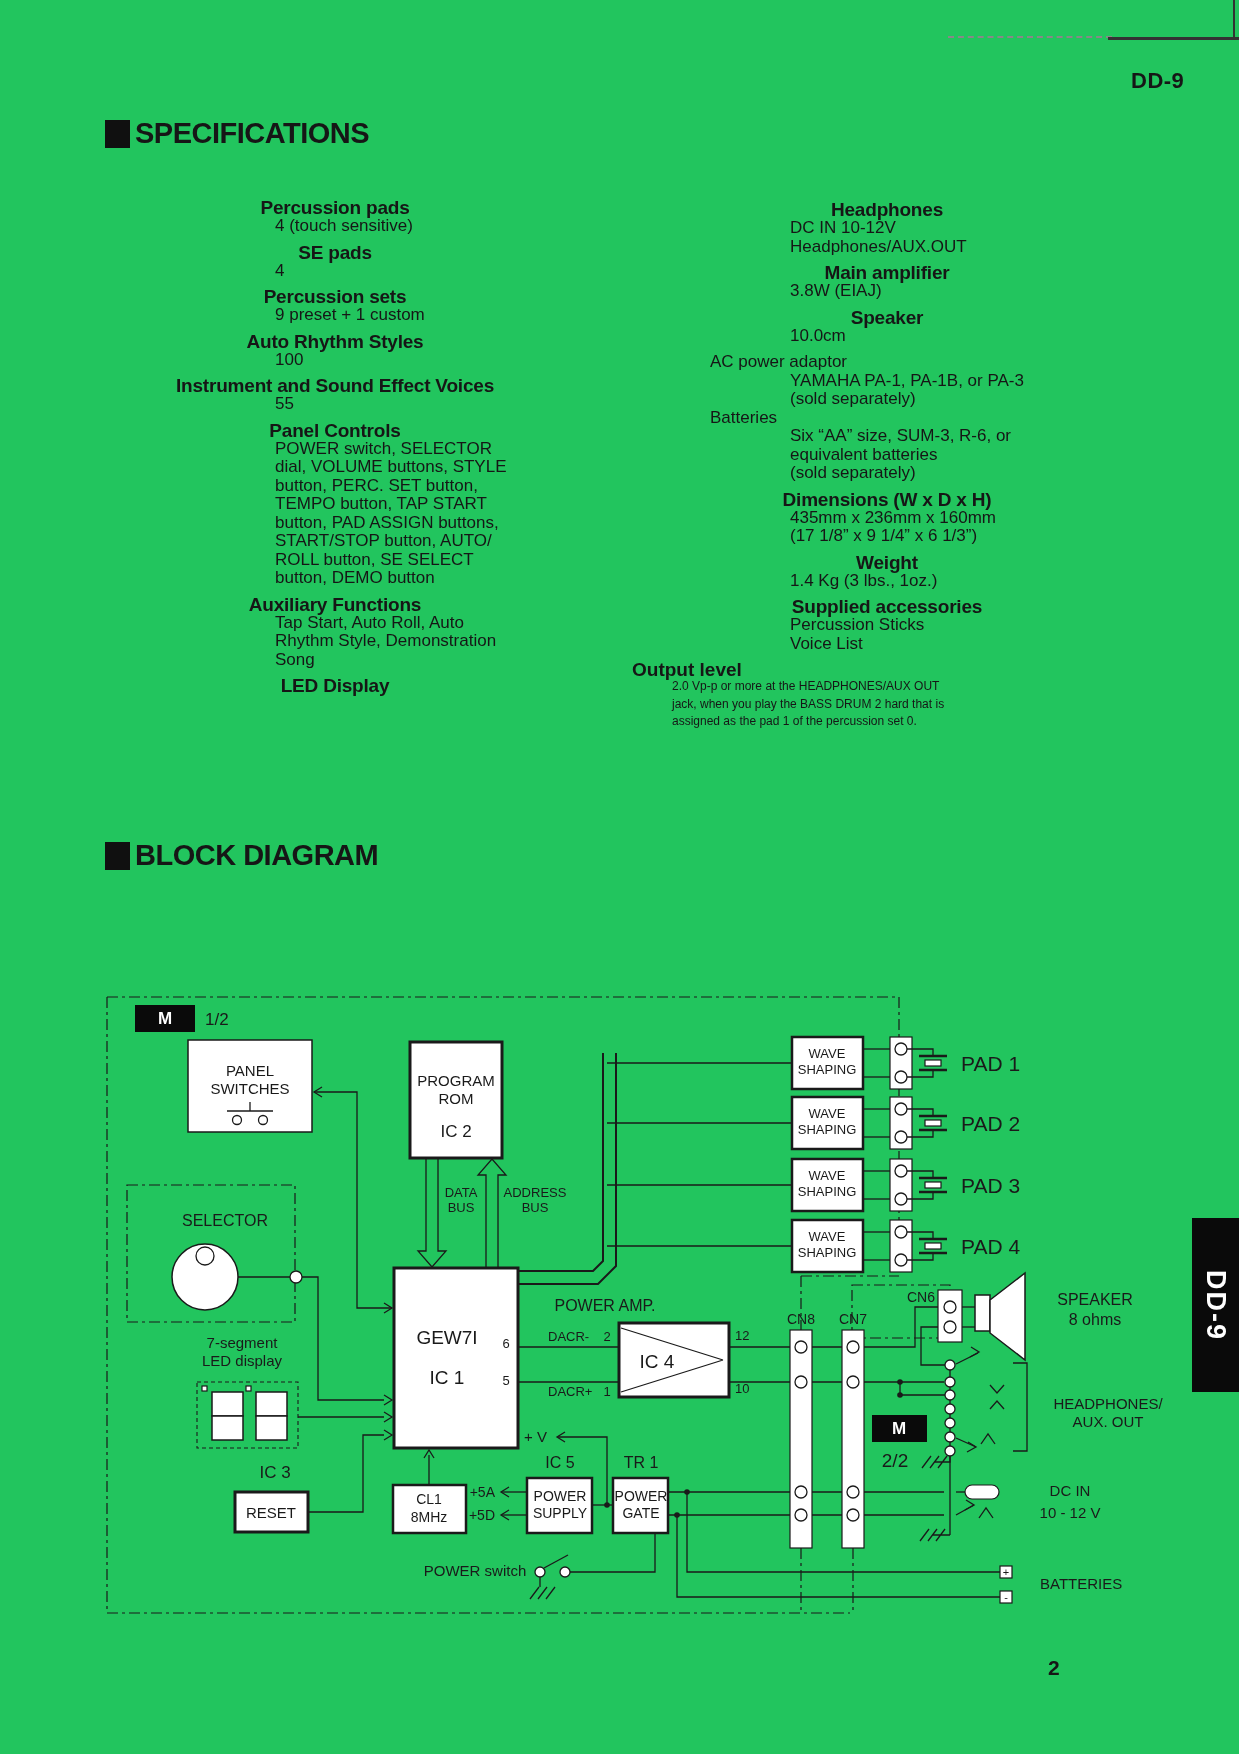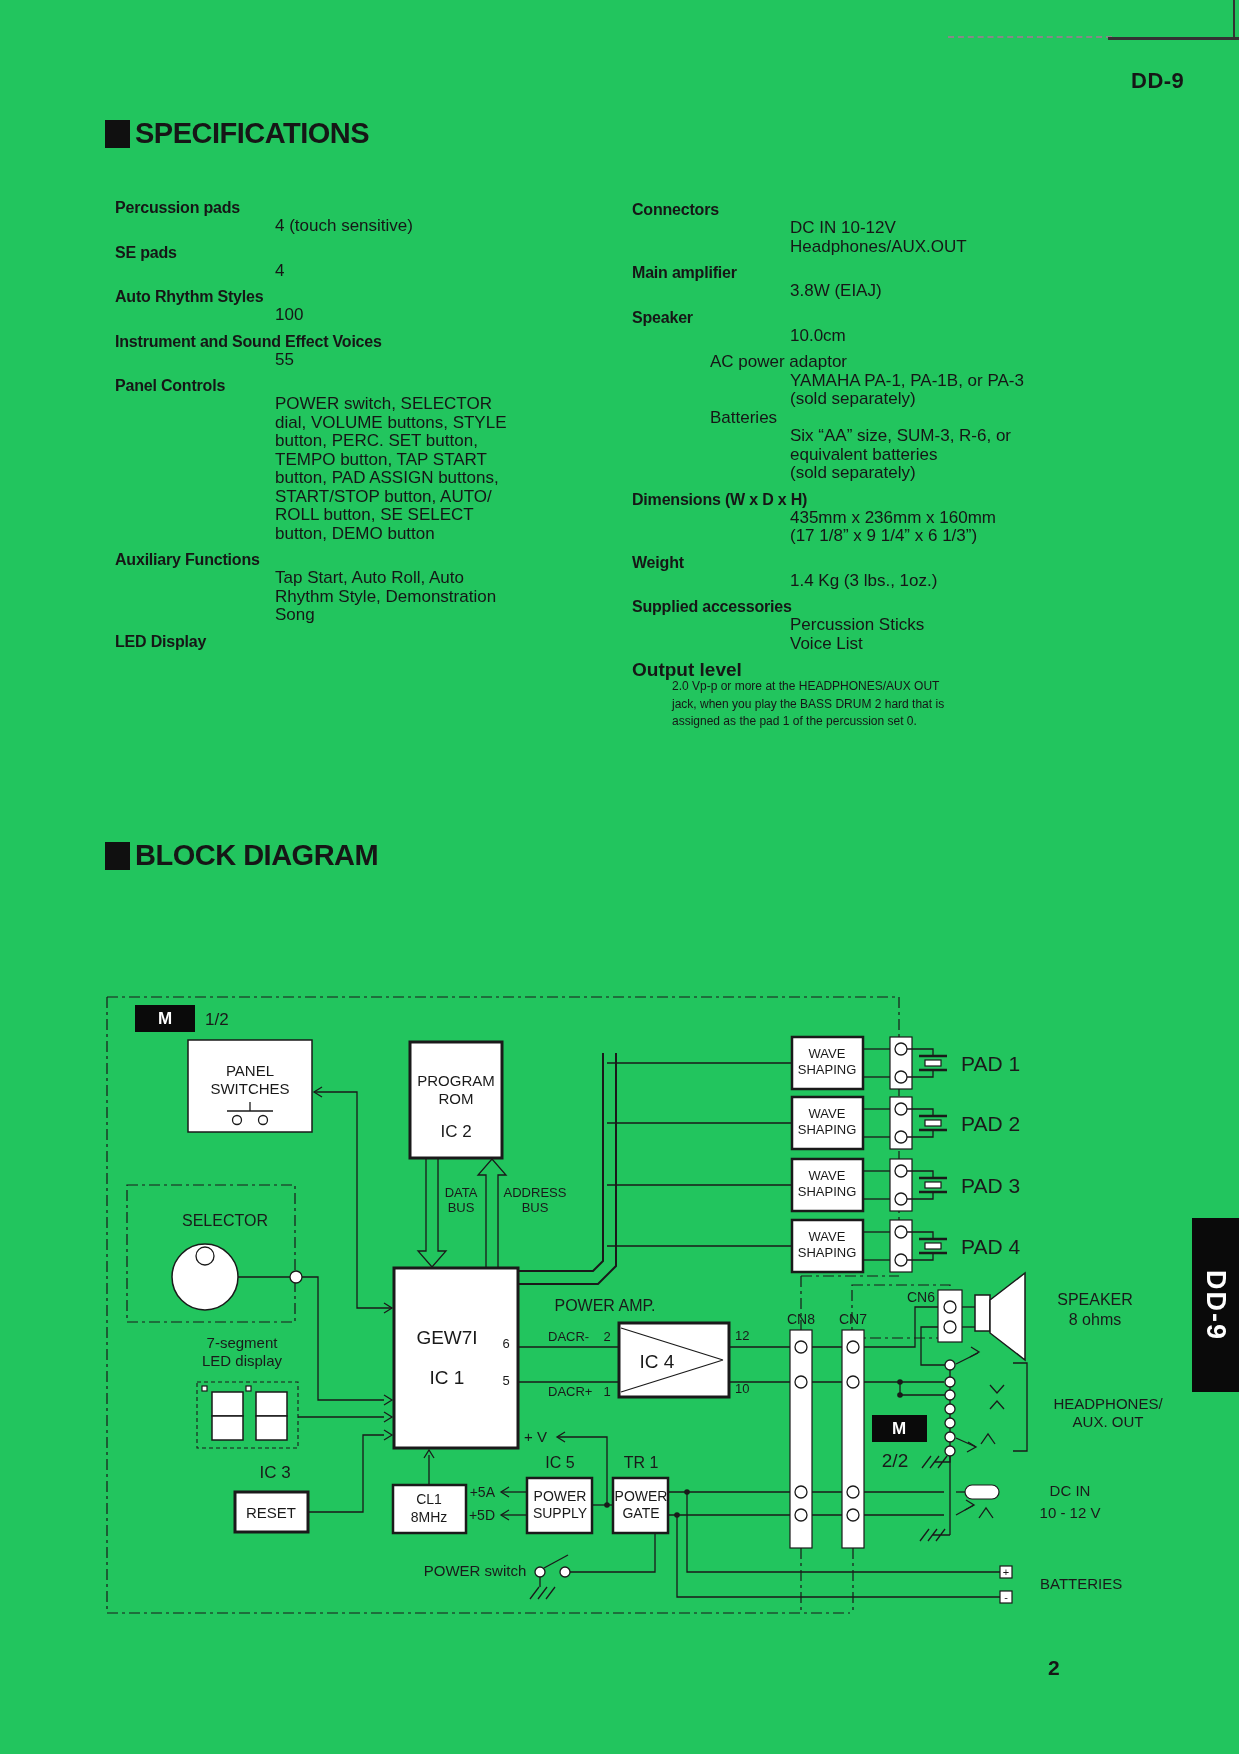--- a/index.html
+++ b/index.html
@@ -13,21 +13,21 @@
   
   .section-heading{position:absolute;left:105px;display:flex;align-items:center;gap:5px;}
   #spec-heading{top:117px}
   #diagram-heading{top:839px}
   .heading-square{width:25px;height:28px;background:#101010;flex:0 0 auto;}
   .section-heading h1{margin:0;font-size:29px;letter-spacing:-.5px;font-weight:bold;}
   
   .col-left{position:absolute;left:115px;top:199px;width:440px;}
   .col-right{position:absolute;left:632px;top:201px;width:510px;}
   .spec-row{margin-bottom:8px;}
-  .spec-label{font-size:16px;font-weight:bold;line-height:18px;letter-spacing:-.2px;}
+  .spec-label{font-size:19px;font-weight:bold;line-height:18px;letter-spacing:-.2px;text-align:center;}
   .spec-value{margin-left:160px;font-size:17px;line-height:18.5px;white-space:pre-line;}
   .col-right .spec-value{margin-left:158px;}
   .spec-sub{margin-left:78px;font-size:17px;line-height:18.5px;}
   .output-level .ol-label{font-size:19px;font-weight:bold;line-height:17px;}
   .ol-text{margin-left:40px;font-size:12px;line-height:17.5px;white-space:pre-line;}
   
   .diagram{position:absolute;left:95px;top:895px;}
   svg text{font-family:"Liberation Sans",sans-serif;fill:#1a1a1a;}
   .t13{font-size:13px}.t14{font-size:14px}.t15{font-size:15px}.t16{font-size:16px}
   .t17{font-size:17px}.t19{font-size:19px}.t21{font-size:21px}
@@ -69,20 +69,24 @@
   <div class="col-left">
     <div class="spec-row">
       <div class="spec-label">Percussion pads</div>
       <div class="spec-value">4 (touch sensitive)</div>
     </div>
     <div class="spec-row">
       <div class="spec-label">SE pads</div>
       <div class="spec-value">4</div>
     </div>
     <div class="spec-row">
+      <div class="spec-label">Percussion sets</div>
+      <div class="spec-value">9 preset + 1 custom</div>
+    </div>
+    <div class="spec-row">
       <div class="spec-label">Auto Rhythm Styles</div>
       <div class="spec-value">100</div>
     </div>
     <div class="spec-row">
       <div class="spec-label">Instrument  and Sound Effect Voices</div>
       <div class="spec-value">55</div>
     </div>
     <div class="spec-row">
       <div class="spec-label">Panel Controls</div>
       <div class="spec-value">POWER switch, SELECTOR
@@ -100,21 +104,21 @@
 Rhythm Style, Demonstration
 Song</div>
     </div>
     <div class="spec-row">
       <div class="spec-label">LED Display</div>
     </div>
   </div>
 
   <div class="col-right">
     <div class="spec-row">
-      <div class="spec-label">Connectors</div>
+      <div class="spec-label">Headphones</div>
       <div class="spec-value">DC IN 10-12V
 Headphones/AUX.OUT</div>
     </div>
     <div class="spec-row">
       <div class="spec-label">Main amplifier</div>
       <div class="spec-value">3.8W (EIAJ)</div>
     </div>
     <div class="spec-row">
       <div class="spec-label">Speaker</div>
       <div class="spec-value">10.0cm</div>

